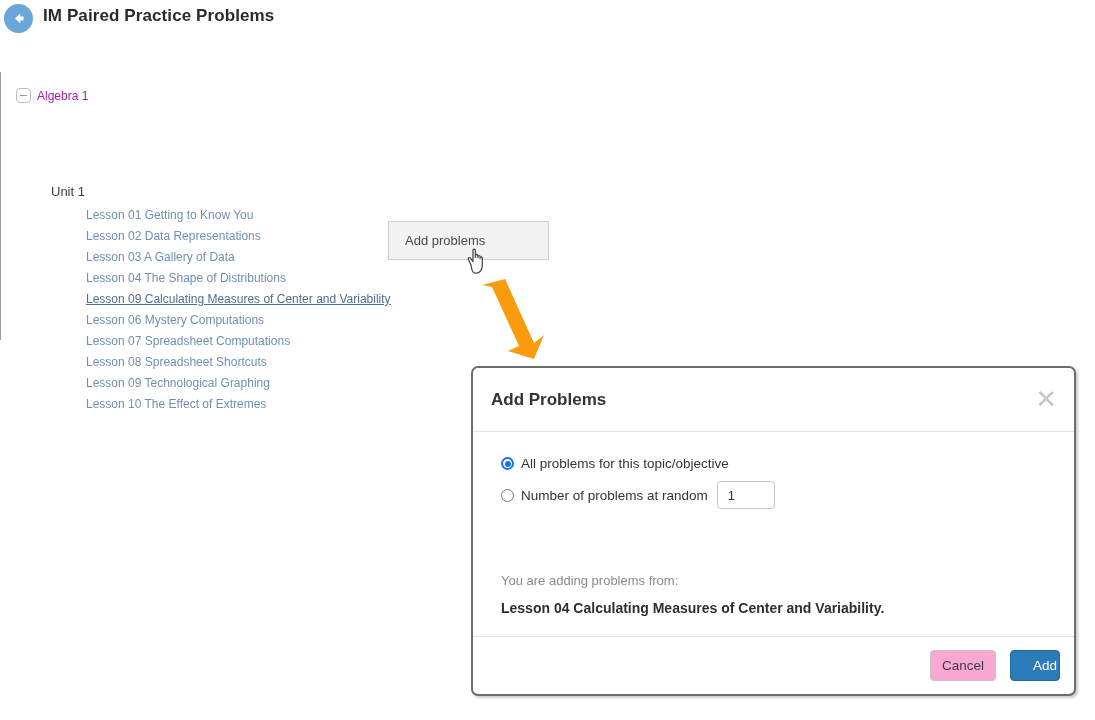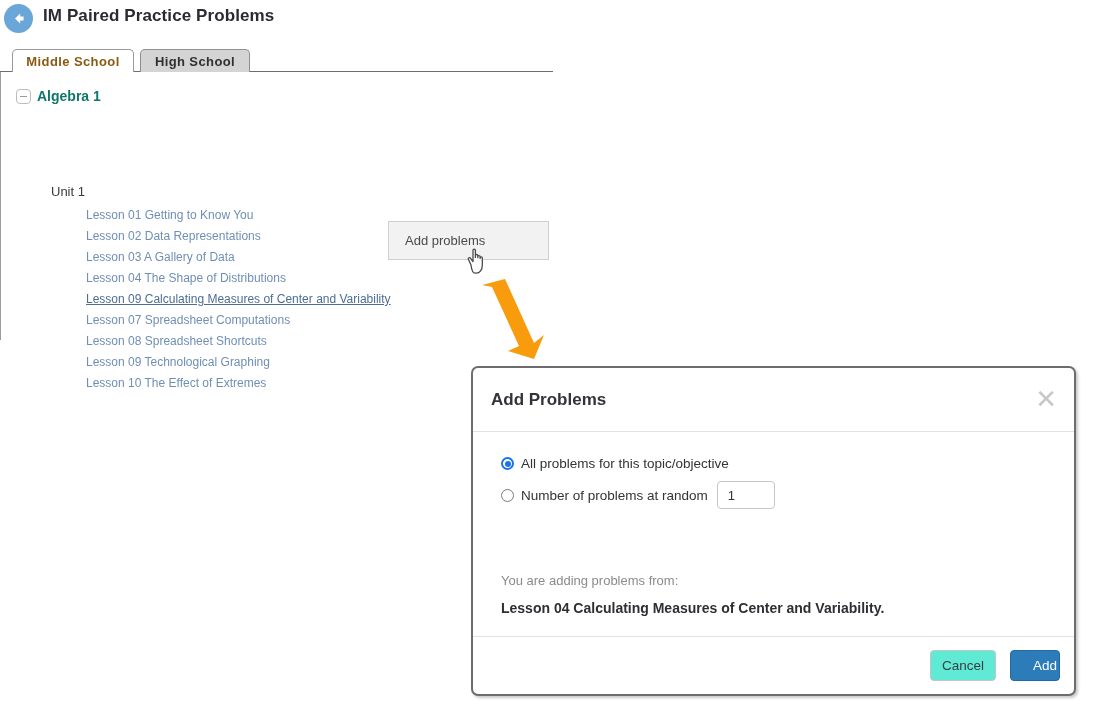--- a/index.html
+++ b/index.html
@@ -122,23 +122,23 @@
     justify-content: center;
     cursor: pointer;
     flex: none;
   }
   .toggle-box i {
     display: block;
     width: 7px; height: 1px;
     background: #9a9a9a;
   }
   .tree-root-label {
-    font-size: 14px;
-    font-weight: bold;
-    color: #0f766e;
+    font-size: 12px;
+    font-weight: normal;
+    color: #a21caf;
   }
   .tree-unit {
     position: absolute;
     left: 50px; top: 112px;
     font-size: 13px;
     color: #3a3a42;
   }
   .lesson-list {
     position: absolute;
     left: 85px; top: 133px;
@@ -308,21 +308,21 @@
     font-family: "Liberation Sans", sans-serif;
     font-size: 13.5px;
     cursor: pointer;
     display: flex;
     align-items: center;
     justify-content: center;
   }
   .btn-cancel {
     right: 78px;
     width: 66px;
-    background: #5eead4;
+    background: #f9a8d4;
     border: 1px solid #c4c4c4;
     color: #3c3c42;
   }
   .btn-add {
     right: 14px;
     width: 50px;
     background: #2b7cb8;
     border: 1px solid #246a9e;
     color: #ffffff;
     padding-left: 20px;
@@ -335,47 +335,39 @@
 
   <div class="header">
     <div class="back-btn">
       <svg width="17" height="17" viewBox="0 0 17 17" aria-hidden="true">
         <path d="M10.2 3.4 L5.0 8.5 L10.2 13.6 L10.2 10.6 L13.6 10.6 L13.6 6.4 L10.2 6.4 Z" fill="#ffffff"></path>
       </svg>
     </div>
     <div class="page-title">IM Paired Practice Problems</div>
   </div>
 
-  <div class="tabbar">
-    <div class="tabbar-underline"></div>
-    <div class="tab tab-1">
-      <span>Middle School</span>
-    </div>
-    <div class="tab tab-2">
-      <span>High School</span>
-    </div>
-  </div>
 
   <div class="tree-panel">
 
     <div class="tree-root">
       <span class="toggle-box">
           <i></i>
         </span>
       <span class="tree-root-label">Algebra 1</span>
     </div>
 
     <div class="tree-unit">Unit 1</div>
 
     <div class="lesson-list">
       <a class="lesson-item">Lesson 01 Getting to Know You</a>
       <a class="lesson-item">Lesson 02 Data Representations</a>
       <a class="lesson-item">Lesson 03 A Gallery of Data</a>
       <a class="lesson-item">Lesson 04 The Shape of Distributions</a>
       <a class="lesson-item active">Lesson 09 Calculating Measures of Center and Variability</a>
+      <a class="lesson-item">Lesson 06 Mystery Computations</a>
       <a class="lesson-item">Lesson 07 Spreadsheet Computations</a>
       <a class="lesson-item">Lesson 08 Spreadsheet Shortcuts</a>
       <a class="lesson-item">Lesson 09 Technological Graphing</a>
       <a class="lesson-item">Lesson 10 The Effect of Extremes</a>
     </div>
   </div>
 
   <div class="ctx-menu">
     <div class="ctx-menu-item">Add problems</div>
   </div>

